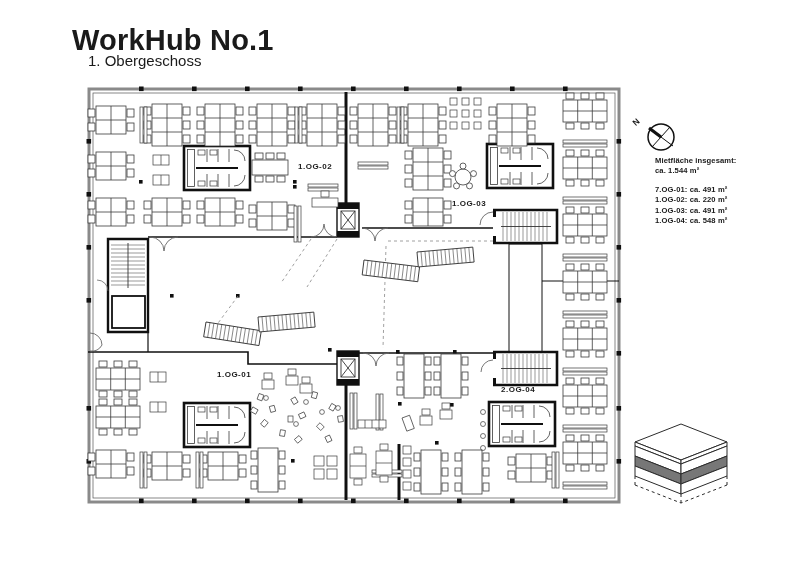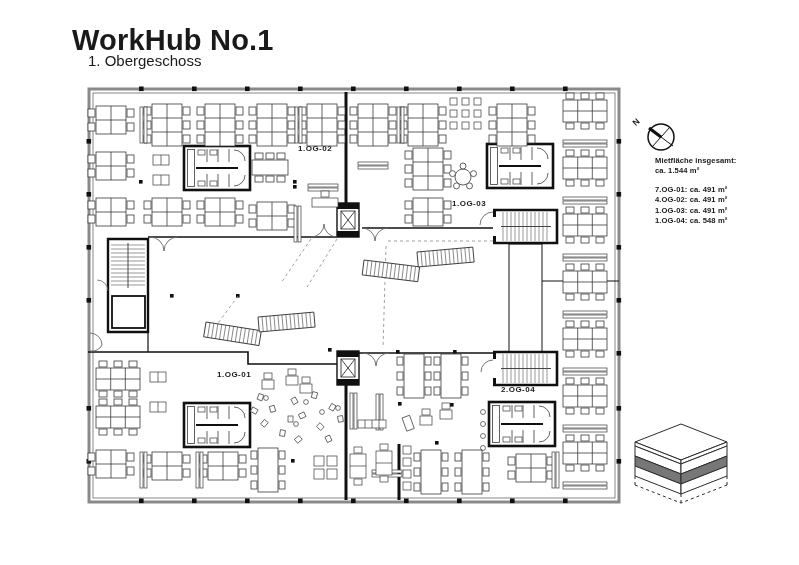--- a/index.html
+++ b/index.html
@@ -502,28 +502,28 @@
         <line x1="727" y1="476" x2="727" y2="485"></line>
         <line x1="681" y1="494" x2="681" y2="503"></line>
     <polyline points="635,485 681,503 727,485"></polyline>
   </g>
 </g>
 </svg>
 
 <div class="abs title">WorkHub No.1</div>
 <div class="abs subtitle">1. Obergeschoss</div>
 
-<div class="abs zone-label" style="left:298px;top:144px">1.OG-02</div>
+<div class="abs zone-label" style="left:298px;top:162px">1.OG-02</div>
 <div class="abs zone-label" style="left:452px;top:199px">1.OG-03</div>
 <div class="abs zone-label" style="left:217px;top:370px">1.OG-01</div>
 <div class="abs zone-label" style="left:501px;top:385px">2.OG-04</div>
 
 <div class="abs north-n">N</div>
 
 <div class="abs legend">
   <div>Mietfläche insgesamt:</div>
   <div>ca. 1.544 m²</div>
   <div class="gap"></div>
   <div>7.OG-01: ca. 491 m²</div>
-  <div>4.OG-02: ca. 491 m²</div>
+  <div>1.OG-02: ca. 220 m²</div>
   <div>1.OG-03: ca. 491 m²</div>
   <div>1.OG-04: ca. 548 m²</div>
 </div>
 
 </body></html>

